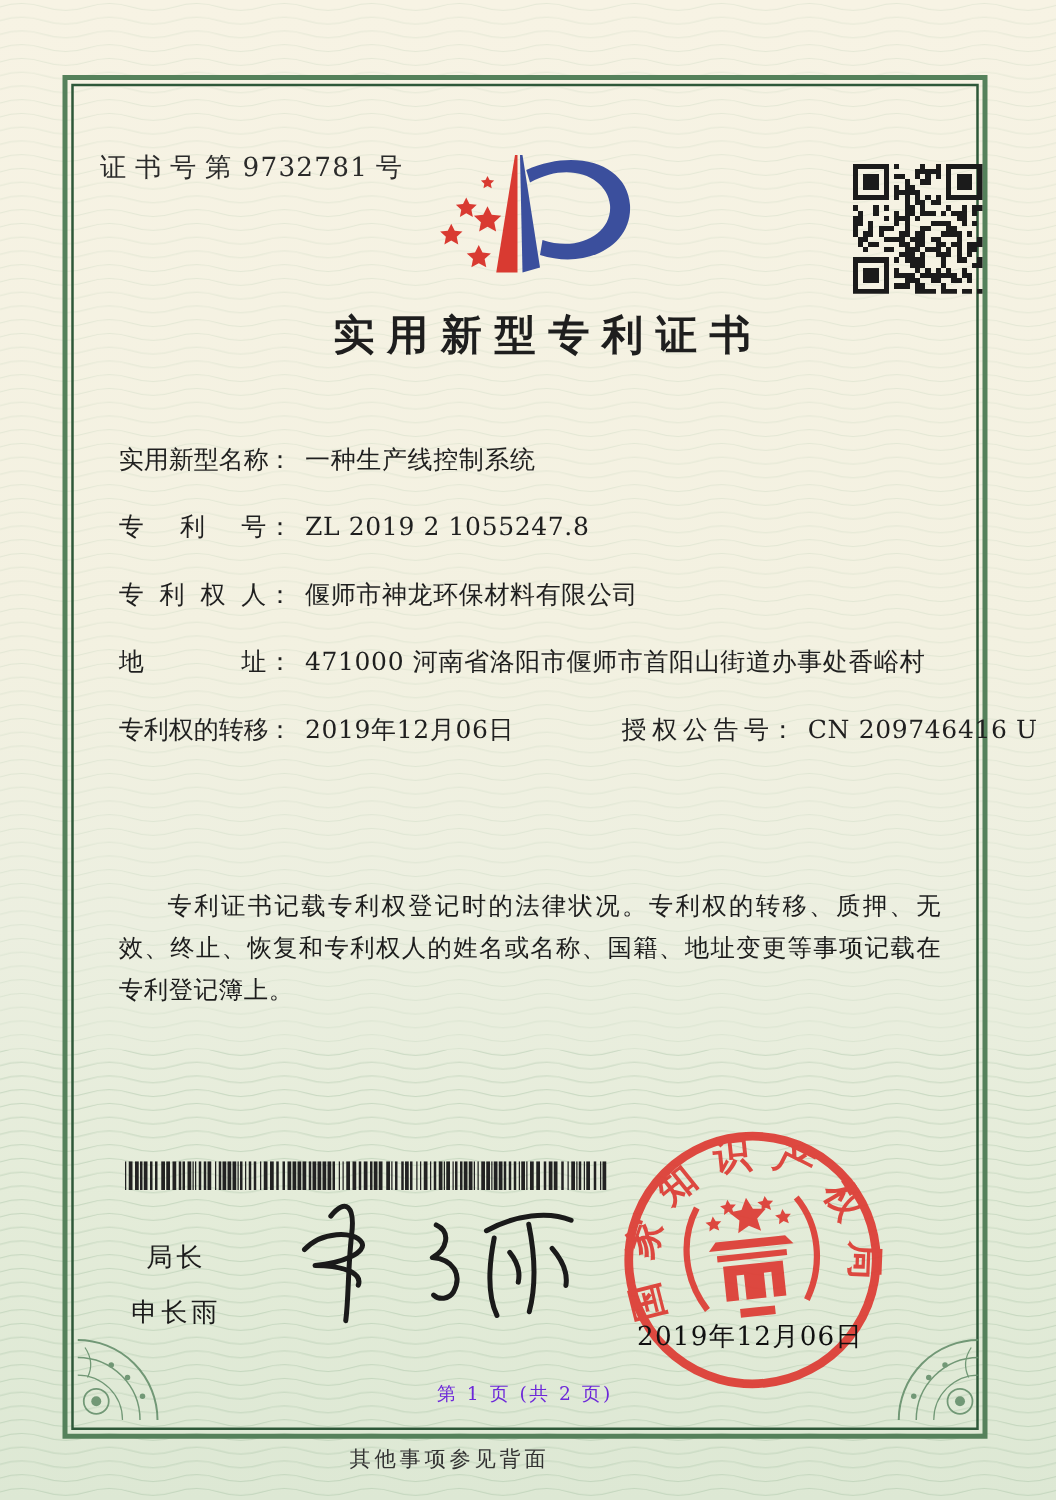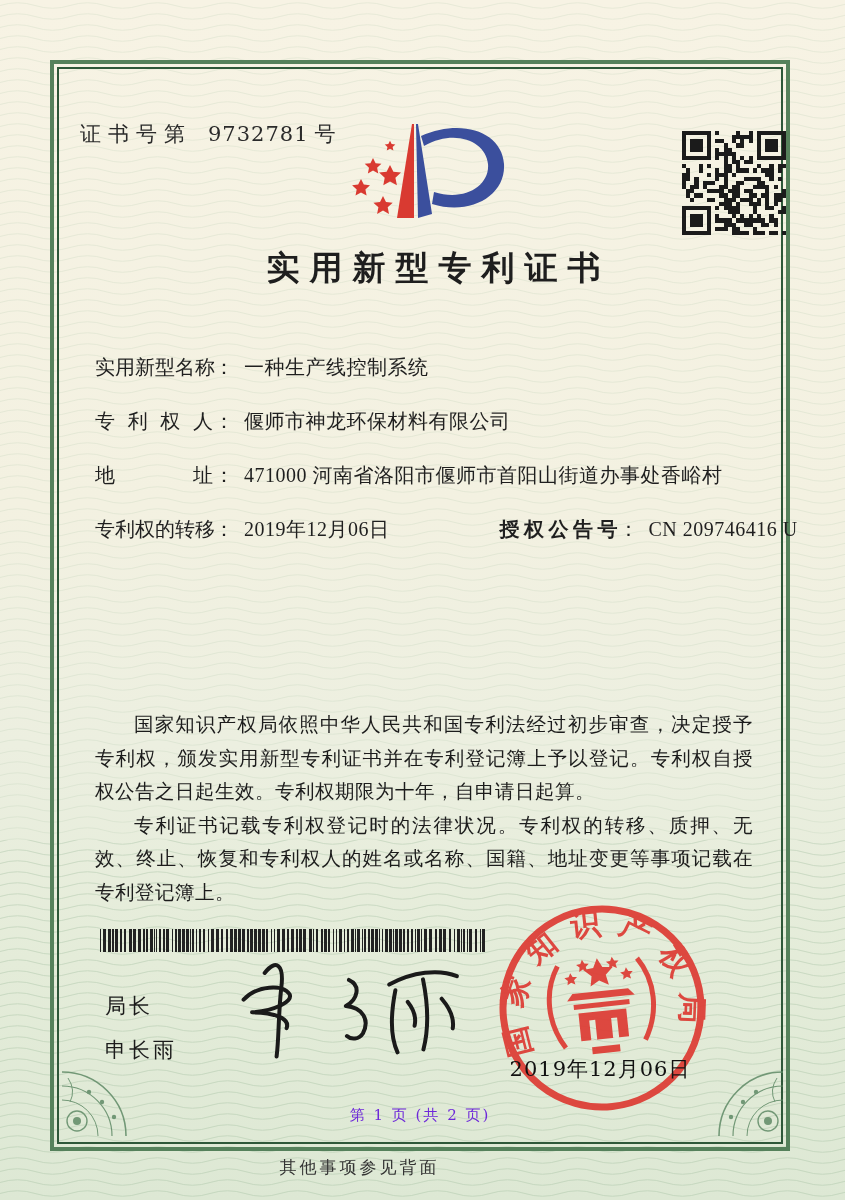--- a/index.html
+++ b/index.html
@@ -11,40 +11,40 @@
          border:4px solid #55815b;z-index:1;}
   .frame-inner{position:absolute;left:3px;top:3px;right:3px;bottom:3px;
          border:2px solid #2e5839;}
   .corner{position:absolute;z-index:2;opacity:.85;}
   .corner.bl{left:62px;bottom:64px;}
   .corner.br{right:62px;bottom:64px;transform:scaleX(-1);}
   
   .content{position:absolute;left:0;top:0;width:845px;height:1200px;z-index:3;}
   .cert-no{position:absolute;left:80px;top:120px;font-size:21px;color:#2a2a2a;}
   .cert-no .pre{letter-spacing:7px;}
-  .cert-no .num{letter-spacing:1px;margin-left:16px;}
+  .cert-no .num{letter-spacing:1px;margin-left:2px;}
   .cert-no .suf{margin-left:6px;}
   .logo{position:absolute;left:324px;top:116px;}
   .qr{position:absolute;left:682px;top:131px;width:104px;height:104px;}
   .title{position:absolute;left:0;top:246px;width:845px;text-align:center;
          font-size:33px;font-weight:bold;letter-spacing:10px;color:#1e1e1e;padding-left:16px;}
   .fields{position:absolute;left:95px;top:354px;width:660px;}
   .frow{height:54px;font-size:20px;color:#1f1f1f;white-space:nowrap;}
   .flabel{display:inline-block;width:118px;text-align:justify;text-align-last:justify;
           vertical-align:top;}
   .fcolon{display:inline-block;margin:0 10px 0 1px;}
-  .fvalue{letter-spacing:.5px;font-family:Liberation Serif, serif;}
-  .flabel2{display:inline-block;width:118px;margin-left:110px;text-align:justify;
-           text-align-last:justify;vertical-align:top;font-weight:bold;}
+  .fvalue{letter-spacing:.5px;}
+  .flabel2{display:inline-block;width:118px;margin-left:86px;text-align:justify;
+           text-align-last:justify;vertical-align:top;}
   .paras{position:absolute;left:95px;top:708px;width:658px;font-size:19.5px;
          line-height:33.5px;text-align:justify;color:#1c1c1c;}
   .paras p{margin:0;text-indent:2em;letter-spacing:.5px;}
   .barcode{position:absolute;left:100px;top:929px;}
   .director{position:absolute;left:105px;top:984px;font-size:21px;color:#1b1b1b;
-            letter-spacing:3px;line-height:44px;}
+            letter-spacing:3px;line-height:44px;text-align:center;}
   .signature{position:absolute;left:228px;top:952px;transform:rotate(-2deg);}
   .seal{position:absolute;left:492px;top:898px;opacity:.93;transform:rotate(-6deg);
         mix-blend-mode:multiply;}
   .issue-date{position:absolute;left:505px;top:1055px;width:190px;text-align:center;
         font-size:21px;color:#111;letter-spacing:1px;z-index:4;}
   .page-num{position:absolute;left:50px;top:1106px;width:740px;text-align:center;
         font-size:15px;color:#6d28d9;letter-spacing:2px;}
   .back-note{position:absolute;left:0;top:1156px;width:719px;text-align:center;
         font-size:17px;color:#333;letter-spacing:3px;}
 </style>
@@ -421,32 +421,34 @@
         <rect x="24" y="24" width="1" height="1" fill="#1b1b1b"></rect>
       </svg>
 
     <div class="title">实用新型专利证书</div>
 
     <div class="fields">
       <div class="frow">
         <span class="flabel">实用新型名称</span><span class="fcolon">：</span><span class="fvalue">一种生产线控制系统</span>
       </div>
       <div class="frow">
+        <span class="flabel">专利号</span><span class="fcolon">：</span><span class="fvalue">ZL 2019 2 1055247.8</span>
+      </div>
+      <div class="frow">
         <span class="flabel">专利权人</span><span class="fcolon">：</span><span class="fvalue">偃师市神龙环保材料有限公司</span>
       </div>
       <div class="frow">
         <span class="flabel">地址</span><span class="fcolon">：</span><span class="fvalue">471000 河南省洛阳市偃师市首阳山街道办事处香峪村</span>
       </div>
       <div class="frow">
         <span class="flabel">专利权的转移</span><span class="fcolon">：</span><span class="fvalue">2019年12月06日</span><span class="flabel2">授权公告号</span><span class="fcolon">：</span><span class="fvalue">CN 209746416 U</span>
       </div>
     </div>
 
     <div class="paras">
-      <p>国家知识产权局依照中华人民共和国专利法经过初步审查，决定授予专利权，颁发实用新型专利证书并在专利登记簿上予以登记。专利权自授权公告之日起生效。专利权期限为十年，自申请日起算。</p>
       <p>专利证书记载专利权登记时的法律状况。专利权的转移、质押、无效、终止、恢复和专利权人的姓名或名称、国籍、地址变更等事项记载在专利登记簿上。</p>
     </div>
 
     <svg class="barcode" id="barcode" width="388" height="23">
         <rect x="0" y="0" width="1" height="23" fill="#222"></rect>
         <rect x="3" y="0" width="3" height="23" fill="#222"></rect>
         <rect x="8" y="0" width="3" height="23" fill="#222"></rect>
         <rect x="12" y="0" width="2" height="23" fill="#222"></rect>
         <rect x="15" y="0" width="3" height="23" fill="#222"></rect>
         <rect x="20" y="0" width="2" height="23" fill="#222"></rect>

